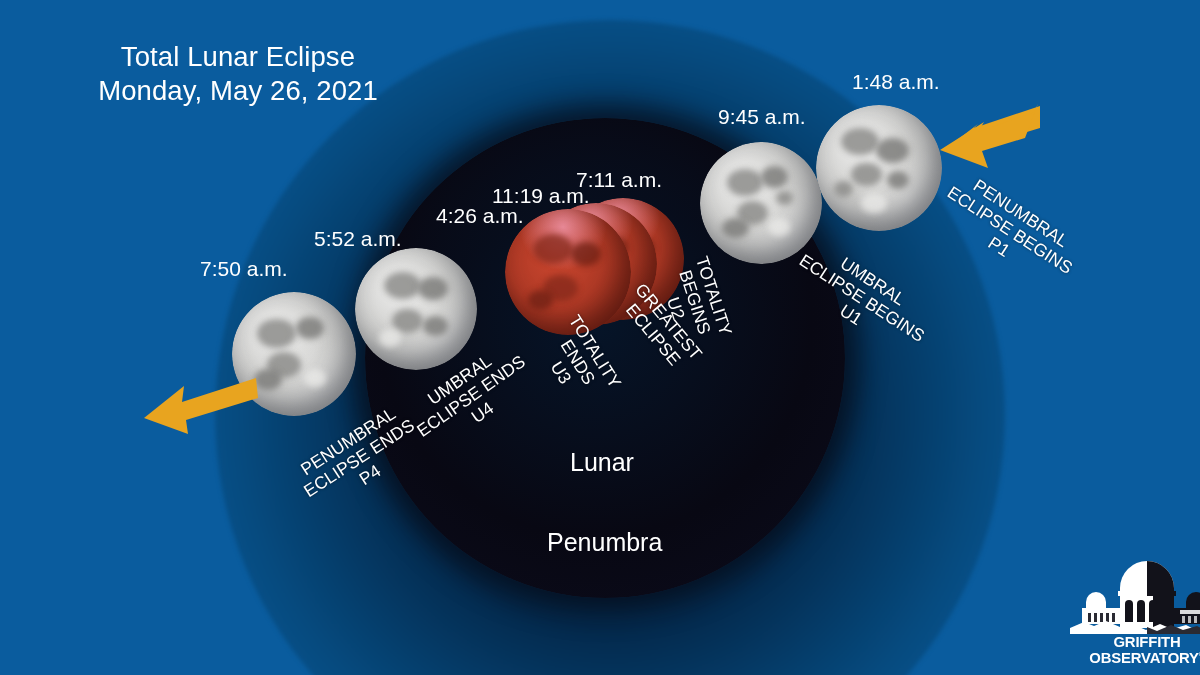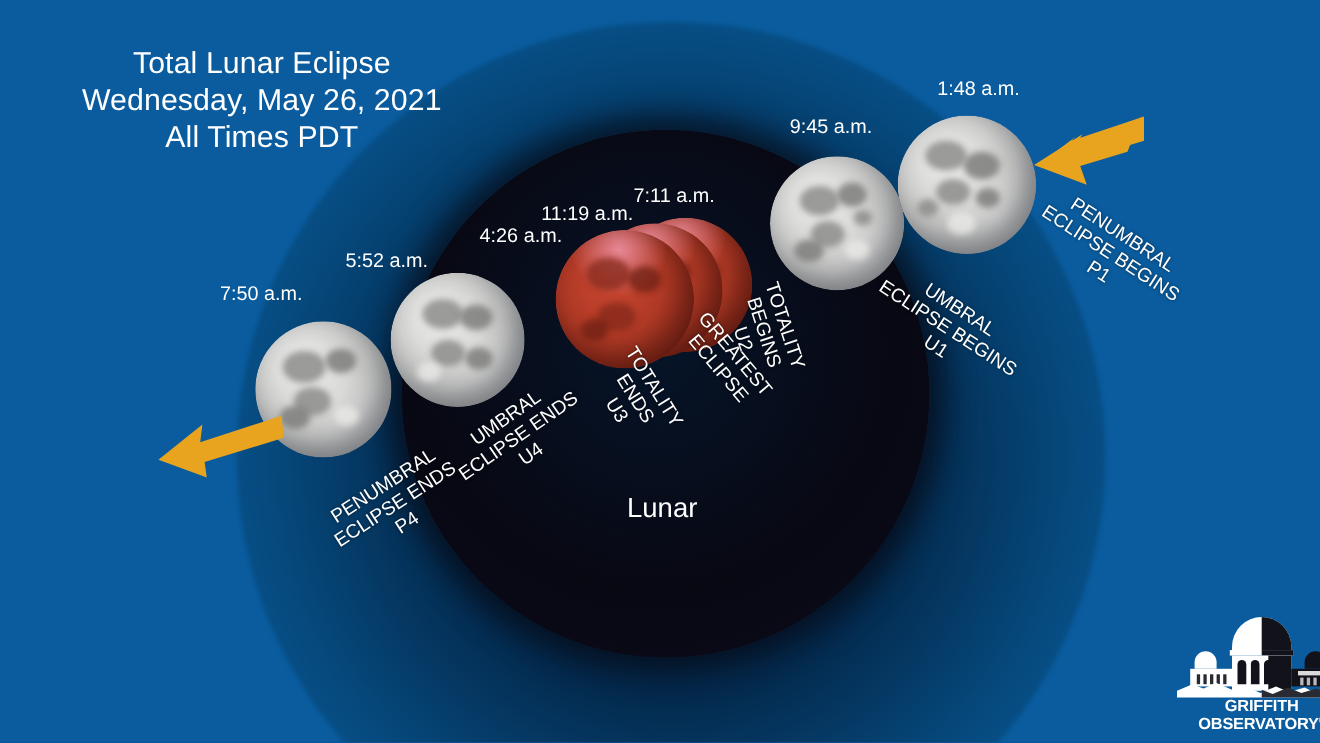--- a/index.html
+++ b/index.html
@@ -119,21 +119,21 @@
     width: 380px;
     text-align: center;
     color: #ffffff;
     font-size: 27.5px;
     line-height: 34px;
     letter-spacing: 0.1px;
   }
   .time {
     position: absolute;
     color: #ffffff;
-    font-size: 18px;
+    font-size: 21px;
     white-space: nowrap;
   }
   .phase {
     position: absolute;
     color: #ffffff;
     font-size: 17.5px;
     line-height: 20px;
     text-align: center;
     white-space: pre-line;
     text-shadow: 0 0 3px rgba(0,0,0,0.55);
@@ -243,22 +243,21 @@
     <polygon points="118,8 118,30 52,50 58,66 22,52 56,26 52,30 118,8" fill="#e8a41f"></polygon>
     <polygon points="116,6 103,40 60,53 66,70 18,52 62,24 56,34 112,14" fill="#e8a41f"></polygon>
   </svg>
 
   <svg class="arrow" style="left:140px; top:368px;" width="120" height="72" viewBox="0 0 120 72">
     <polygon points="4,50 44,18 42,34 116,10 118,30 46,52 48,66 4,50" fill="#e8a41f"></polygon>
   </svg>
 
   <div id="title">
     <div>Total Lunar Eclipse</div>
-    <div>Wednesday, May 26, 2021</div>
-    <div>All Times PDT</div>
+    <div>Monday, May 26, 2021</div>
   </div>
 
   <div class="time" style="left:852px; top:70px;">1:48 a.m.</div>
   <div class="time" style="left:718px; top:105px;">9:45 a.m.</div>
   <div class="time" style="left:576px; top:168px;">7:11 a.m.</div>
   <div class="time" style="left:492px; top:184px;">11:19 a.m.</div>
   <div class="time" style="left:436px; top:204px;">4:26 a.m.</div>
   <div class="time" style="left:314px; top:227px;">5:52 a.m.</div>
   <div class="time" style="left:200px; top:257px;">7:50 a.m.</div>
 
@@ -283,20 +282,21 @@
 
   <div class="phase" style="left:392px; top:366px; width:158px; transform:rotate(-35deg);">UMBRAL
 ECLIPSE ENDS
 U4</div>
 
   <div class="phase" style="left:278px; top:428px; width:162px; transform:rotate(-33deg);">PENUMBRAL
 ECLIPSE ENDS
 P4</div>
 
   <div class="region" style="left:570px; top:448px;">Lunar</div>
+  <div class="region" style="left:547px; top:528px;">Penumbra</div>
 
   <div id="logo">
     <svg width="158" height="76" viewBox="0 0 158 76">
 
       <path d="M52 30 a27 27 0 0 1 54 0 v6 H52 z" fill="#ffffff"></path>
       <path d="M79 3 a27 27 0 0 1 27 27 v6 H79 z" fill="#12121a"></path>
 
       <rect x="50" y="33" width="58" height="5" fill="#ffffff"></rect>
       <rect x="79" y="33" width="29" height="5" fill="#12121a"></rect>
 

